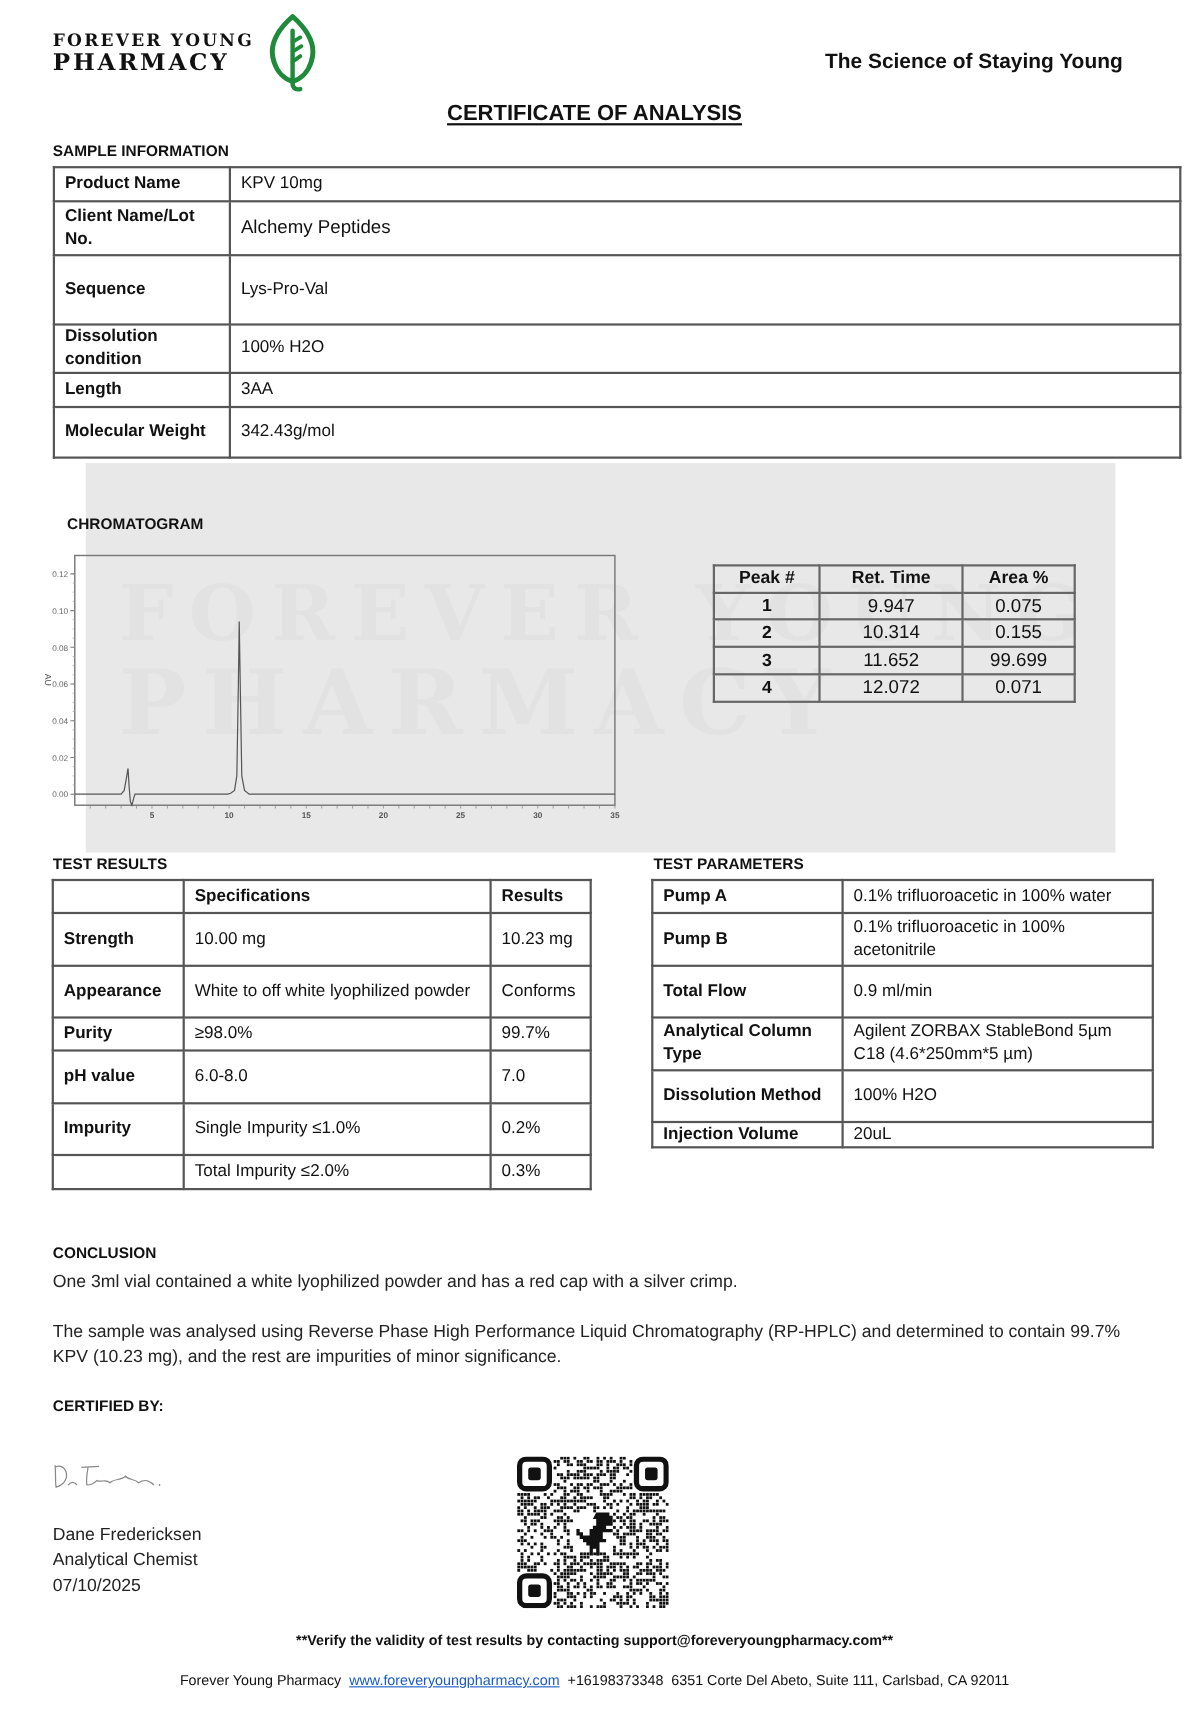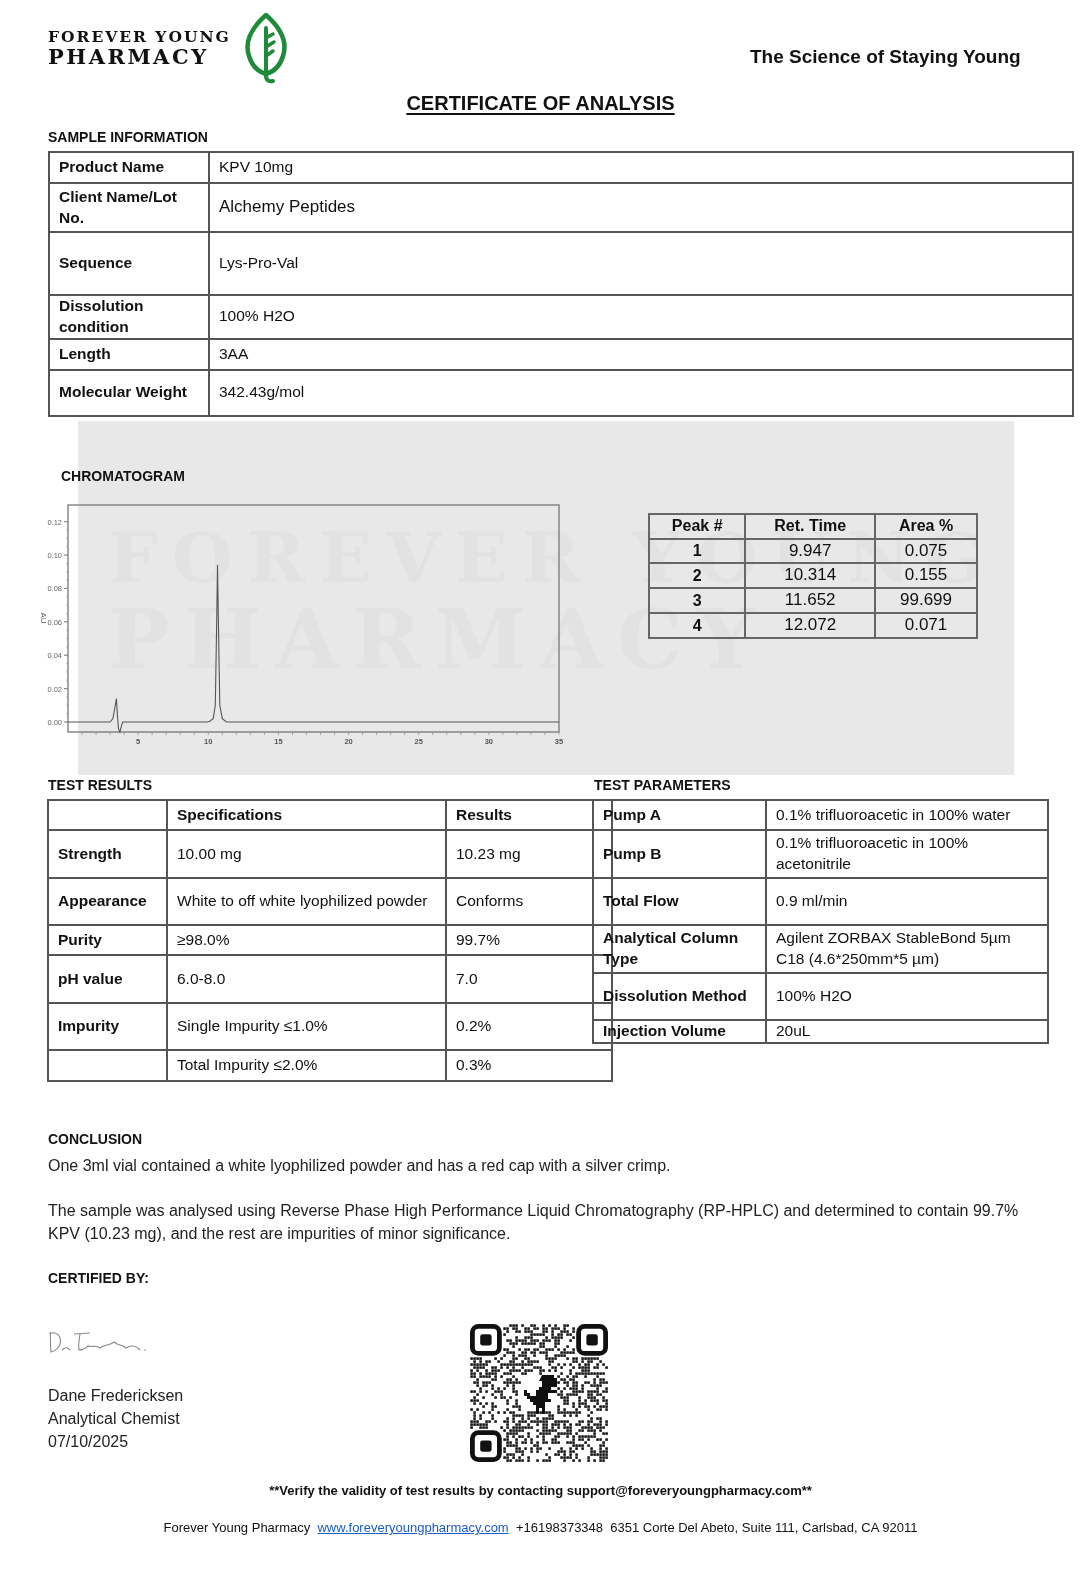--- a/index.html
+++ b/index.html
@@ -28,21 +28,21 @@
   .chrom-bg { position: absolute; left: 78px; top: 421px; width: 936px; height: 354px; background: #e8e8e8; }
   .watermark { position: absolute; font-family: "DejaVu Serif", serif; font-weight: bold; color: rgba(0,0,0,0.025); letter-spacing: 14px; white-space: nowrap; }
 
   #chart { position: absolute; left: 28px; top: 500px; width: 545px; height: 250px; }
 
   #peak-table { left: 648px; top: 513px; width: 330px; font-size: 17px; }
   #peak-table th, #peak-table td { text-align: center; padding: 0 4px; height: 24.5px; border-color: #666; }
   #peak-table th { font-weight: bold; font-size: 16px; }
   #peak-table td.pk { font-weight: bold; font-size: 16px; }
 
-  #results-table { left: 47px; top: 799px; width: 566px; padding-left: 20px; }
+  #results-table { left: 47px; top: 799px; width: 491px; padding-left: 20px; }
   #results-table td:nth-child(1) { width: 119px; }
   #results-table td:nth-child(2) { width: 279px; }
 
   #params-table { left: 592px; top: 799px; width: 457px; }
   #params-table td:nth-child(1) { width: 173px; }
 
   .para { position: absolute; left: 48px; font-size: 16px; line-height: 23px; color: #222; }
   .signature { position: absolute; left: 48px; top: 1326px; width: 100px; height: 30px; }
   .sig-block { position: absolute; left: 48px; top: 1384px; font-size: 16px; line-height: 23px; color: #222; }
   .qr { position: absolute; left: 470px; top: 1324px; width: 138px; height: 138px; }

